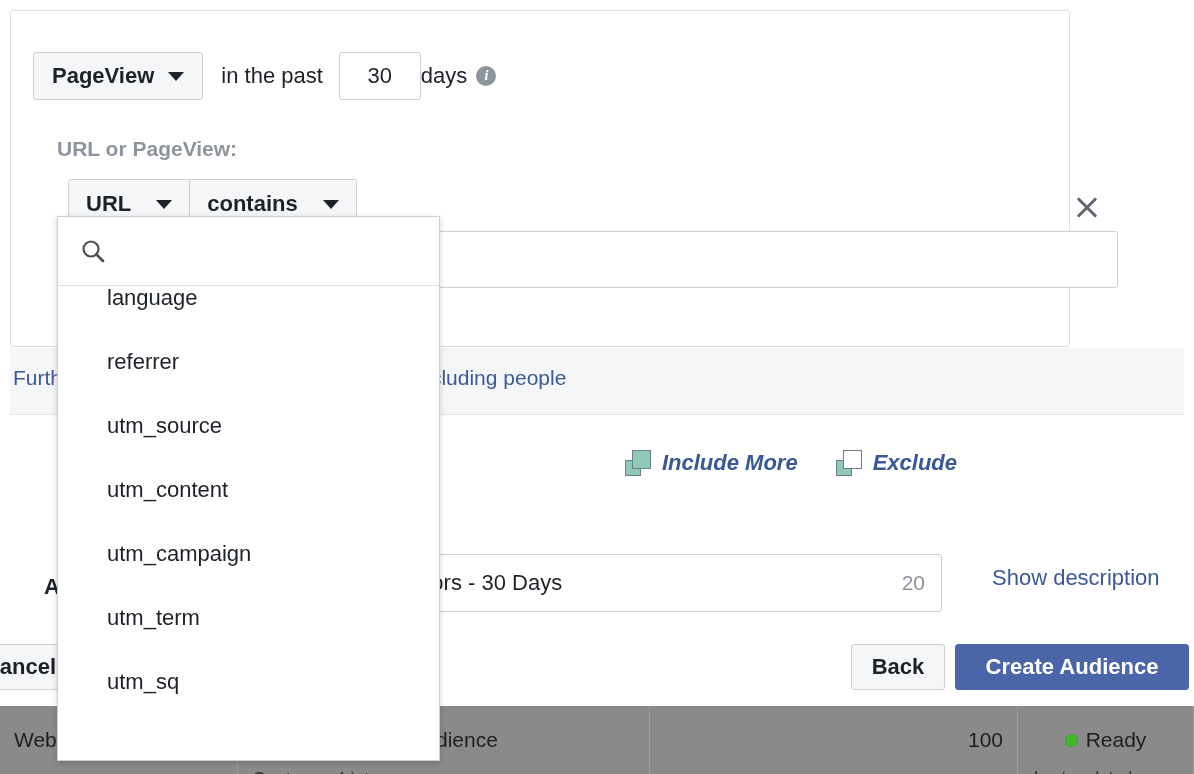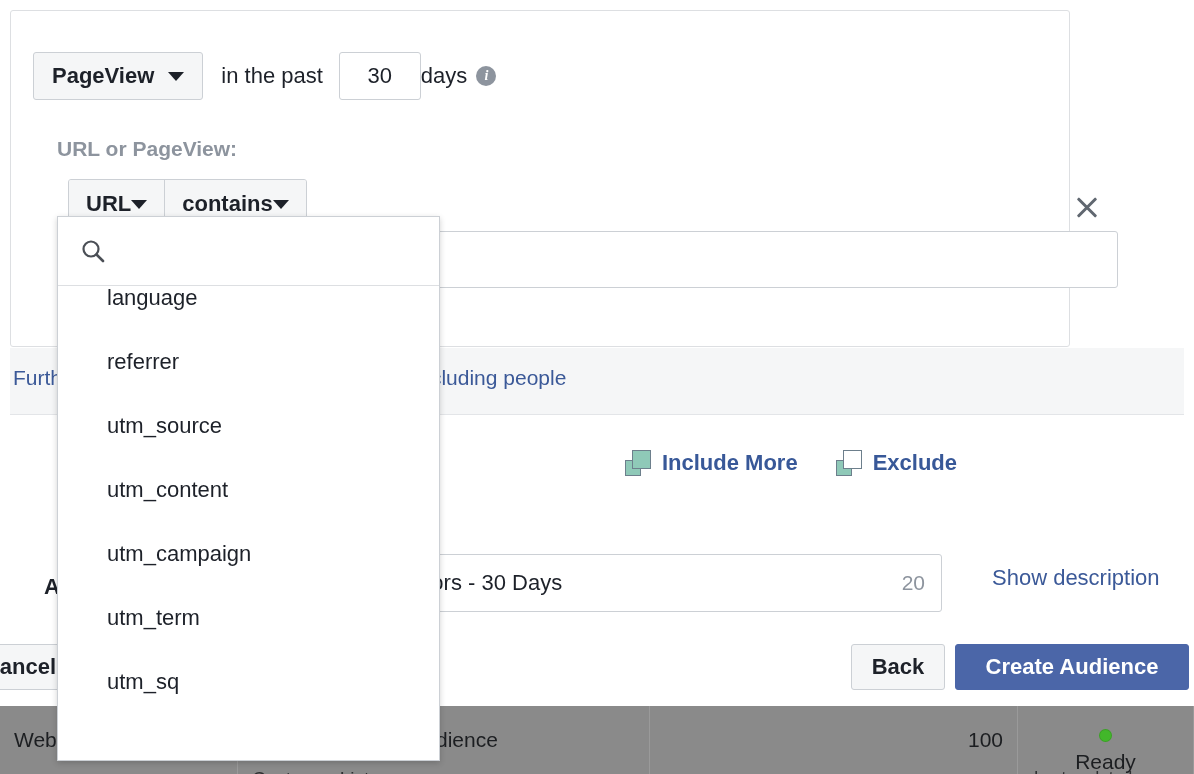--- a/index.html
+++ b/index.html
@@ -32,21 +32,21 @@
     height: 68px;
     display: flex; align-items: center;
     border-right: 1px solid #9a9a9a;
     padding: 0 14px;
     color: #1c1e21;
     font-size: 21px;
   }
   .td-name   { width: 238px; justify-content: flex-start; }
   .td-type   { width: 412px; justify-content: flex-start; }
   .td-size   { width: 368px; justify-content: flex-end; color:#1c1e21; }
-  .td-status { width: 176px; justify-content: flex-end; gap: 8px; border-right: none; flex-direction: column; }
+  .td-status { width: 176px; justify-content: center; gap: 8px; border-right: none; }
   .status-dot {
     width: 13px; height: 13px; border-radius: 50%;
     background: #42b72a; display: inline-block;
     box-shadow: inset 0 0 0 1px rgba(0,0,0,.12);
   }
   .td-sub {
     position: absolute; left: 252px; top: 62px;
     font-size: 19px; color: #2e2f31;
   }
   .td-sub2 {
@@ -125,21 +125,21 @@
   .pill-group {
     position: absolute; left: 57px; top: 168px;
     display: flex;
     border: 1px solid #ccd0d5;
     border-radius: 3px;
     overflow: hidden;
     background: #f5f6f7;
     z-index: 5;
   }
   .pill {
-    display: flex; align-items: center; gap: 0;
+    display: flex; align-items: center; gap: 25px;
     height: 48px; padding: 0 17px;
     background: #f5f6f7;
     font-size: 22px; font-weight: bold; color: #1d2129;
     cursor: pointer;
   }
   .pill + .pill { border-left: 1px solid #ccd0d5; }
 
   .value-input {
     position: absolute; left: 380px; top: 220px;
     width: 727px; height: 57px;
@@ -174,21 +174,21 @@
     font-size: 21px; color: #3b5998; cursor: pointer;
     white-space: nowrap;
   }
 
   
   .incl-row {
     position: absolute; left: 0; top: 415px;
     width: 976px; height: 95px;
     background: #fff;
     display: flex; align-items: center; justify-content: flex-end;
-    gap: 38px; padding-right: 19px;
+    gap: 38px; padding-right: 19px; font-style: italic;
   }
   .link-action {
     display: inline-flex; align-items: center; gap: 11px;
     font-size: 22px; font-weight: bold; color: #385898;
     cursor: pointer; white-space: nowrap;
   }
   .stack-icon {
     position: relative; width: 26px; height: 26px; flex: 0 0 26px;
   }
   .stack-icon .sq-back {

